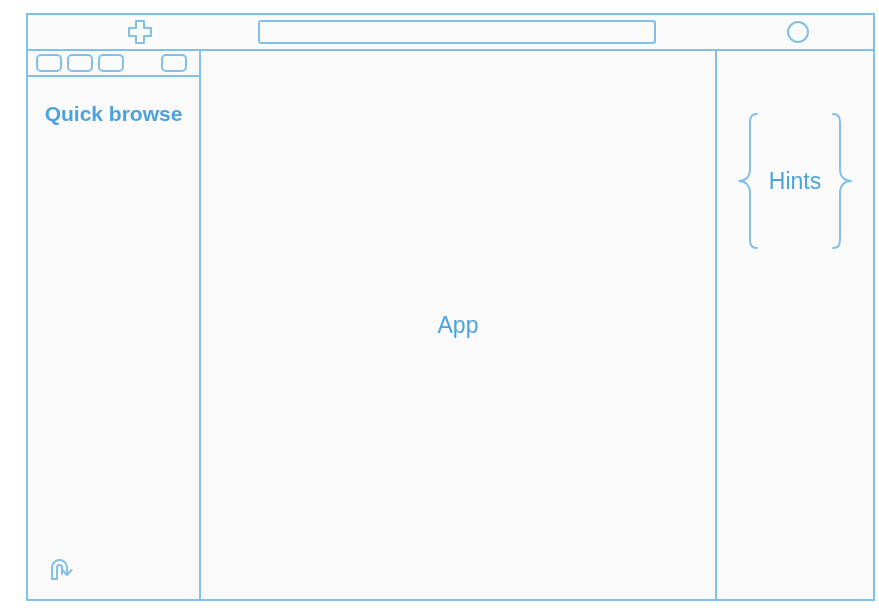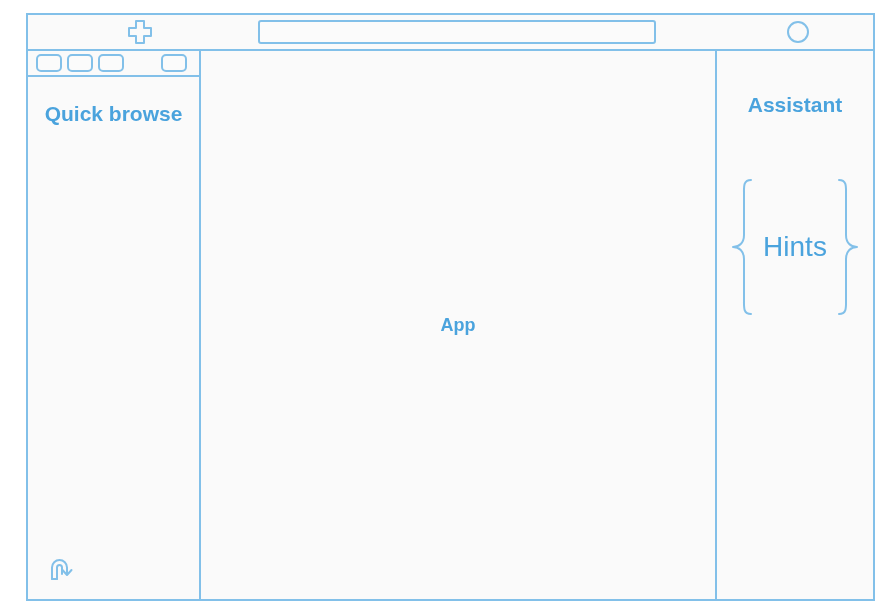--- a/index.html
+++ b/index.html
@@ -177,22 +177,22 @@
   .main-area {
     flex: 1 1 auto;
     display: flex;
     align-items: center;
     justify-content: center;
     min-width: 0;
     position: relative;
   }
 
   .main-label {
-    font-size: 18px;
-    font-weight: bold;
+    font-size: 23px;
+    font-weight: normal;
     color: #4aa3dd;
   }
 
   
   .assistant-panel {
     width: 158px;
     flex: 0 0 158px;
     border-left: 2px solid #82c0e9;
     box-sizing: border-box;
     display: flex;
@@ -213,21 +213,21 @@
     margin-top: 60px;
     display: flex;
     align-items: center;
     justify-content: center;
     height: 140px;
   }
 
   .brace svg { display: block; }
 
   .hints-label {
-    font-size: 28px;
+    font-size: 23px;
     font-weight: normal;
     color: #4aa3dd;
     padding: 0 8px;
   }
 </style>
 </head>
 <body>
 
 <div id="wireframe-root">
 
@@ -283,21 +283,20 @@
         </div>
 
       </div>
 
       <div class="main-area">
         <div class="main-label">App</div>
       </div>
 
       <div class="assistant-panel">
 
-        <div class="assistant-title">Assistant</div>
 
         <div class="hints-block">
           <span class="brace">
             <svg width="26" height="140" viewBox="0 0 26 140" aria-hidden="true">
               <path d="M22 3 C14 3 15 10 15 18 L15 58 C15 66 10 70 4 70 C10 70 15 74 15 82 L15 122 C15 130 14 137 22 137" fill="none" stroke="#82c0e9" stroke-width="2" stroke-linecap="round" stroke-linejoin="round"></path>
             </svg>
           </span>
 
           <span class="hints-label">Hints</span>
 

